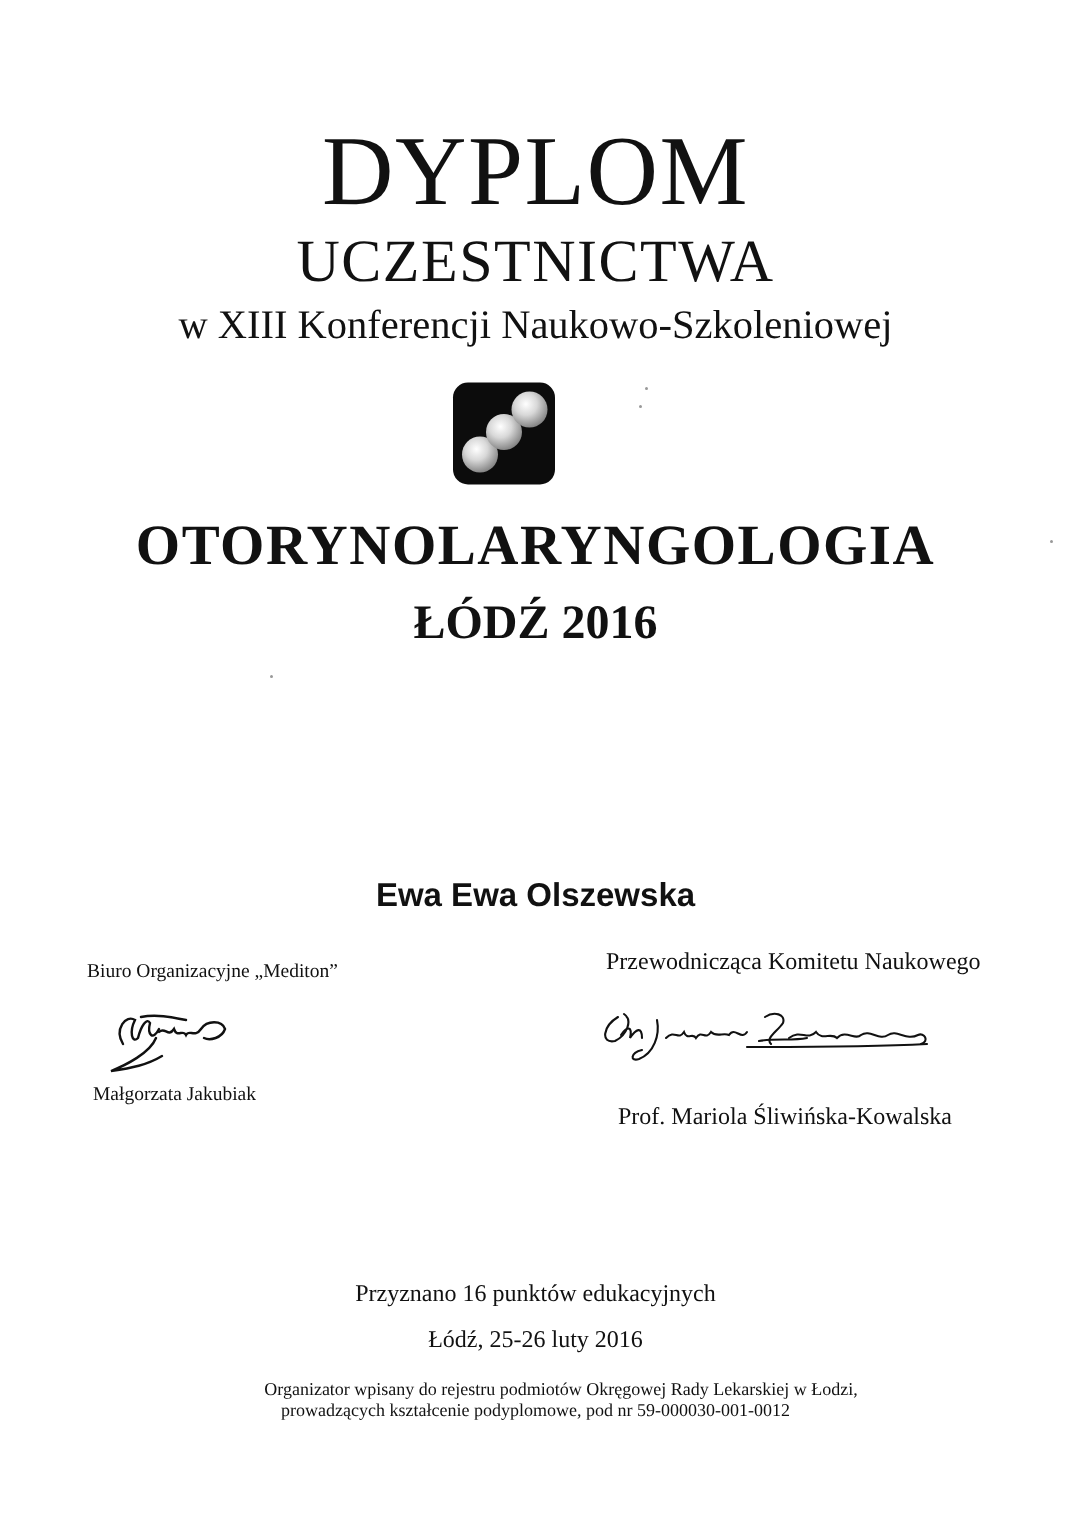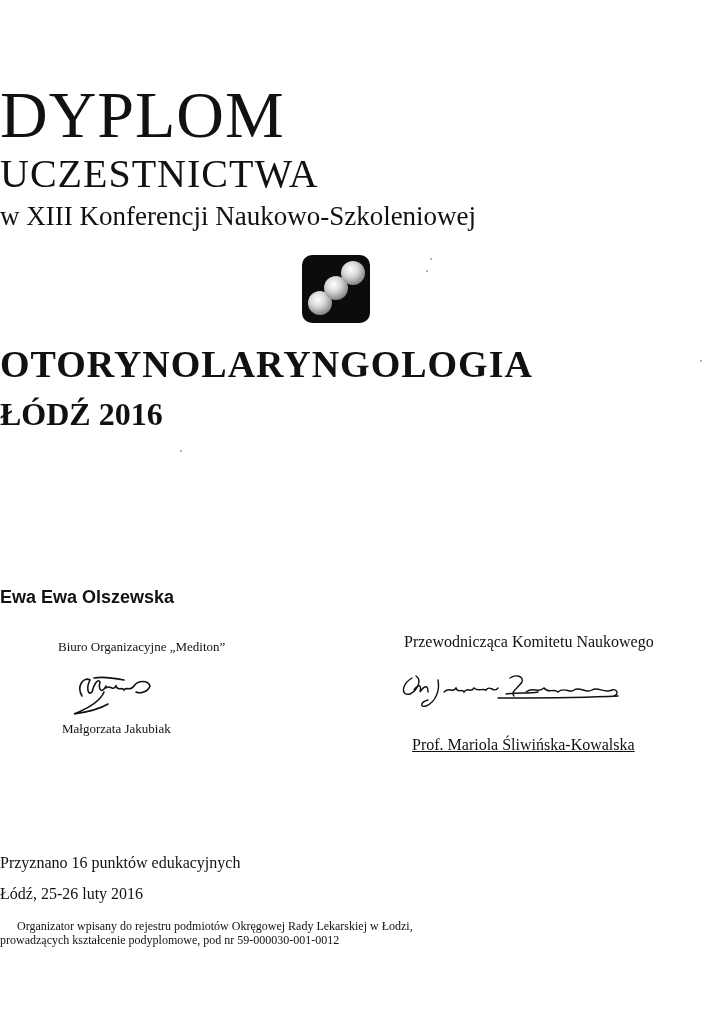--- a/index.html
+++ b/index.html
@@ -1,37 +1,37 @@
 <!DOCTYPE html>
 <html><head>
   <meta charset="utf-8">
   <style>
     html, body { margin: 0; padding: 0; }
     body {
       width: 714px; height: 1024px; background: #ffffff; position: relative; overflow: hidden;
       font-family: "Liberation Serif", serif; color: #111;
     }
     .abs { position: absolute; }
-    .center { left: 0; width: 714px; white-space: nowrap; }
+    .center { left: 0; width: 714px; text-align: center; white-space: nowrap; }
     .t-dyplom { top: 80px; font-size: 66px; line-height: 70px; letter-spacing: 1px; }
     .t-ucz { top: 152px; font-size: 40px; line-height: 44px; letter-spacing: 1px; }
     .t-konf { top: 200px; font-size: 27px; line-height: 32px; }
     .logo {
       left: 302px; top: 255px; width: 68px; height: 68px; border-radius: 10px;
       background: #0c0c0c; overflow: hidden;
     }
     .ball { position: absolute; width: 24px; height: 24px; border-radius: 50%;
       background: radial-gradient(circle at 40% 35%, #ffffff 0%, #d8d8d8 35%, #7a7a7a 80%, #3a3a3a 100%); }
     .t-oto { top: 342px; font-size: 38px; line-height: 44px; font-weight: bold; letter-spacing: 1px; }
     .t-lodz { top: 392px; font-size: 32px; line-height: 44px; font-weight: bold; }
-    .t-name { top: 586px; font-family: "Liberation Sans", sans-serif; font-weight: bold; font-size: 18px; line-height: 22px; }
+    .t-name { top: 586px; font-family: "Liberation Sans", sans-serif; font-weight: bold; font-size: 22px; line-height: 22px; }
     .t-biuro { left: 58px; top: 594px; font-size: 13px; line-height: 16px; white-space: nowrap; margin-top: 45px; }
     .t-przew { left: 404px; top: 632px; font-size: 16px; line-height: 20px; white-space: nowrap; }
     .t-malg { left: 62px; top: 721px; font-size: 13px; line-height: 16px; white-space: nowrap; text-align: center; }
-    .t-prof { left: 412px; top: 735px; font-size: 16px; line-height: 20px; white-space: nowrap; text-decoration: underline; }
+    .t-prof { left: 412px; top: 735px; font-size: 16px; line-height: 20px; white-space: nowrap; }
     .sig1 { left: 64px; top: 666px; width: 110px; height: 54px; }
     .sig2 { left: 398px; top: 670px; width: 230px; height: 40px; }
     .t-pkt { top: 853px; font-size: 16px; line-height: 20px; }
     .t-date { top: 884px; font-size: 16px; line-height: 20px; }
     .t-org1 { top: 919px; font-size: 12px; line-height: 15px; margin-left: 17px; }
     .t-org2 { top: 933px; font-size: 12px; line-height: 15px; }
     .speck { position: absolute; width: 2px; height: 2px; background: #999; border-radius: 50%; }
   </style>
 </head>
 <body>

